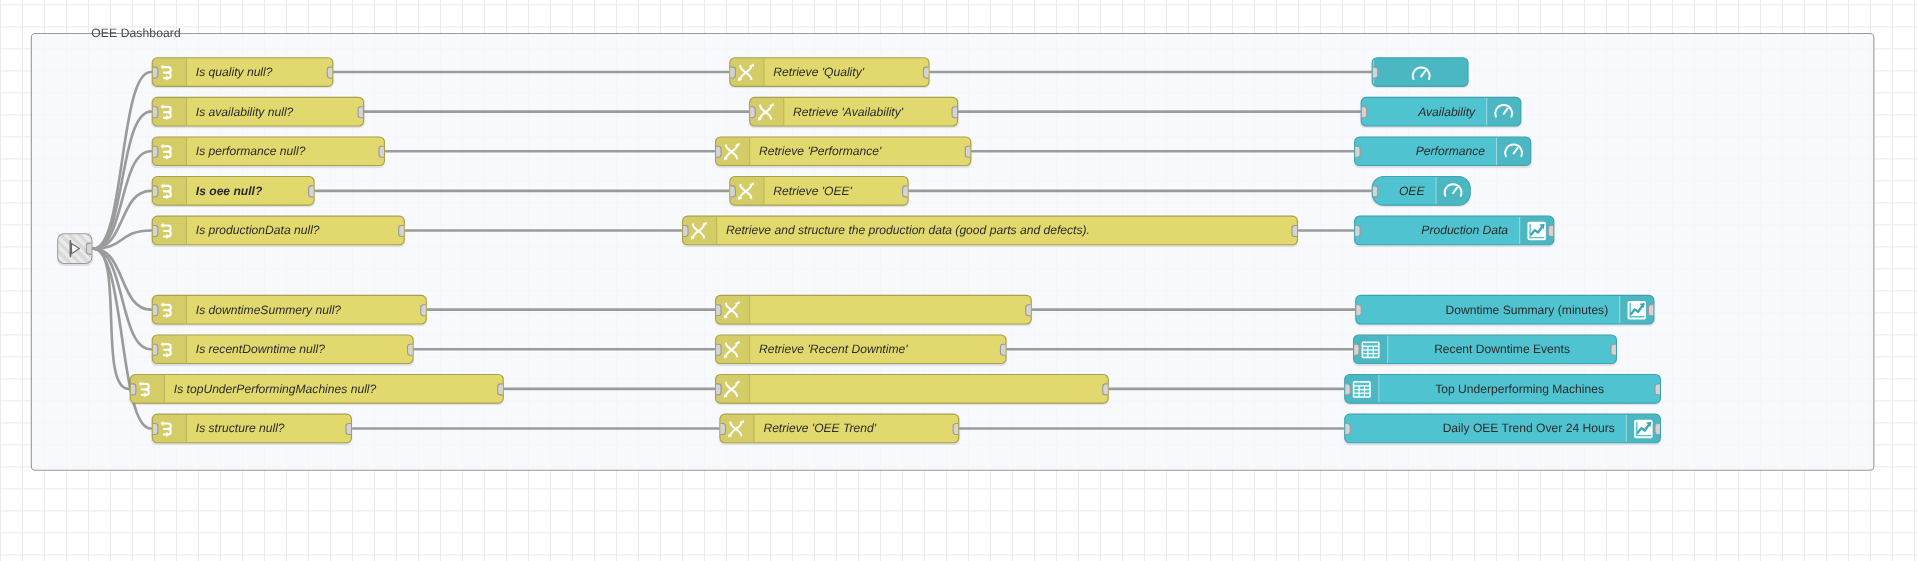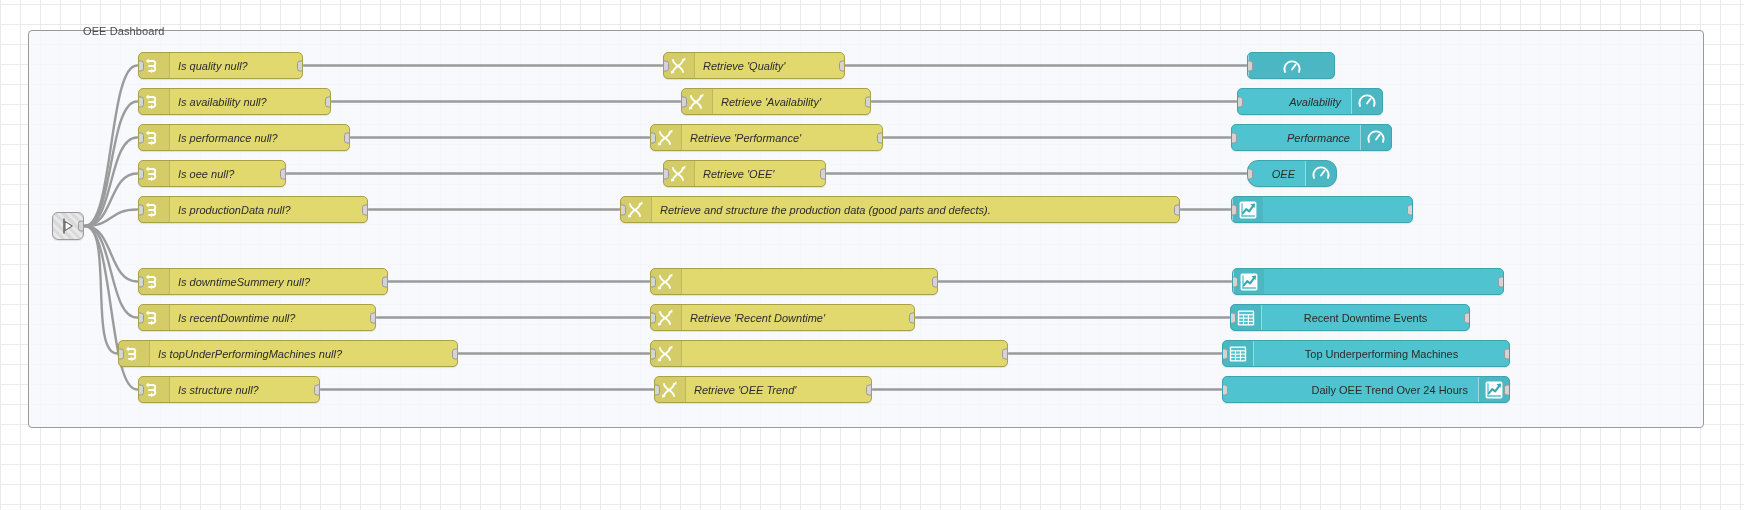--- a/index.html
+++ b/index.html
@@ -289,21 +289,21 @@
       <div class="node cyan italic" style="left: 1231px; top: 124px; width: 161px; height: 27px; padding-left: 40px;">
         <div class="label al-right">Performance</div>
         <div class="icon-box right">
           <svg class="glyph" width="20" height="20" viewBox="0 0 20 20" aria-hidden="true">
             <path d="M3 14 A7.6 7.6 0 1 1 17 14" stroke="#ffffff" fill="none" stroke-width="1.8" stroke-linecap="round"></path>
             <path d="M10 11.5 L13.6 6.6" stroke="#ffffff" fill="none" stroke-width="1.8" stroke-linecap="round"></path>
           </svg>
         </div>
         <div class="port inp"></div>
       </div>
-      <div class="node yellow" style="left: 138px; top: 160px; width: 148px; height: 27px;">
+      <div class="node yellow" style="left: 138px; top: 160px; width: 148px; height: 27px; font-weight: bold;">
         <div class="icon-box left">
           <svg class="glyph" width="18" height="18" viewBox="0 0 18 18" aria-hidden="true">
             <path stroke="#ffffff" fill="none" stroke-width="1.9" stroke-linecap="round" stroke-linejoin="round" d="M4 4 H8 C11 4 11 9 8 9 H4"></path>
             <path stroke="#ffffff" fill="none" stroke-width="1.9" stroke-linecap="round" stroke-linejoin="round" d="M4 14 H8 C11 14 11 9 8 9"></path>
             <path fill="#ffffff" d="M3.6 6.4 L0.9 4.0 L3.6 1.6 Z"></path>
             <path fill="#ffffff" d="M6.2 11.4 L8.9 13.9 L6.2 16.3 Z"></path>
           </svg>
         </div>
         <div class="label al-left">Is oee null?</div>
         <div class="port inp"></div>
@@ -352,20 +352,21 @@
             <path stroke="#ffffff" fill="none" stroke-width="1.9" stroke-linecap="round" stroke-linejoin="round" d="M13 3 C13 8 3 10 3 15"></path>
             <path fill="#ffffff" d="M11 3.4 L15.4 3.4 L15.4 0.6 Z"></path>
             <path fill="#ffffff" d="M1.1 13.4 L1.1 16.8 L4.6 15.4 Z"></path>
           </svg>
         </div>
         <div class="label al-left">Retrieve and structure the production data (good parts and defects).</div>
         <div class="port inp"></div>
         <div class="port outp"></div>
       </div>
       <div class="node cyan italic" style="left: 1231px; top: 196px; width: 182px; height: 27px;">
+        <div class="label al-right">Production Data</div>
         <div class="icon-box right">
           <svg class="glyph" width="20" height="20" viewBox="0 0 20 20" aria-hidden="true">
             <rect x="1.6" y="1.6" width="16.8" height="16.8" rx="1.6" fill="#ffffff"></rect>
             <path d="M4 16 V4" stroke="#4fc3cf" stroke-width="1.3" stroke-linecap="round"></path>
             <path d="M4 16 H16.5" stroke="#4fc3cf" stroke-width="1.3" stroke-linecap="round"></path>
             <path d="M5 13.2 L8.2 9.2 L11.2 11.4 L16 4.6" stroke="#3aa7b3" fill="none" stroke-width="2.1" stroke-linejoin="round" stroke-linecap="round"></path>
             <path fill="#3aa7b3" d="M12.3 4.1 L16.9 3.7 L16.5 8.3 Z"></path>
           </svg>
         </div>
         <div class="port inp"></div>
@@ -390,20 +391,21 @@
             <path stroke="#ffffff" fill="none" stroke-width="1.9" stroke-linecap="round" stroke-linejoin="round" d="M3 3 C3 8 13 10 13 15"></path>
             <path stroke="#ffffff" fill="none" stroke-width="1.9" stroke-linecap="round" stroke-linejoin="round" d="M13 3 C13 8 3 10 3 15"></path>
             <path fill="#ffffff" d="M11 3.4 L15.4 3.4 L15.4 0.6 Z"></path>
             <path fill="#ffffff" d="M1.1 13.4 L1.1 16.8 L4.6 15.4 Z"></path>
           </svg>
         </div>
         <div class="port inp"></div>
         <div class="port outp"></div>
       </div>
       <div class="node cyan" style="left: 1232px; top: 268px; width: 272px; height: 27px;">
+        <div class="label al-right">Downtime Summary (minutes)</div>
         <div class="icon-box right">
           <svg class="glyph" width="20" height="20" viewBox="0 0 20 20" aria-hidden="true">
             <rect x="1.6" y="1.6" width="16.8" height="16.8" rx="1.6" fill="#ffffff"></rect>
             <path d="M4 16 V4" stroke="#4fc3cf" stroke-width="1.3" stroke-linecap="round"></path>
             <path d="M4 16 H16.5" stroke="#4fc3cf" stroke-width="1.3" stroke-linecap="round"></path>
             <path d="M5 13.2 L8.2 9.2 L11.2 11.4 L16 4.6" stroke="#3aa7b3" fill="none" stroke-width="2.1" stroke-linejoin="round" stroke-linecap="round"></path>
             <path fill="#3aa7b3" d="M12.3 4.1 L16.9 3.7 L16.5 8.3 Z"></path>
           </svg>
         </div>
         <div class="port inp"></div>

